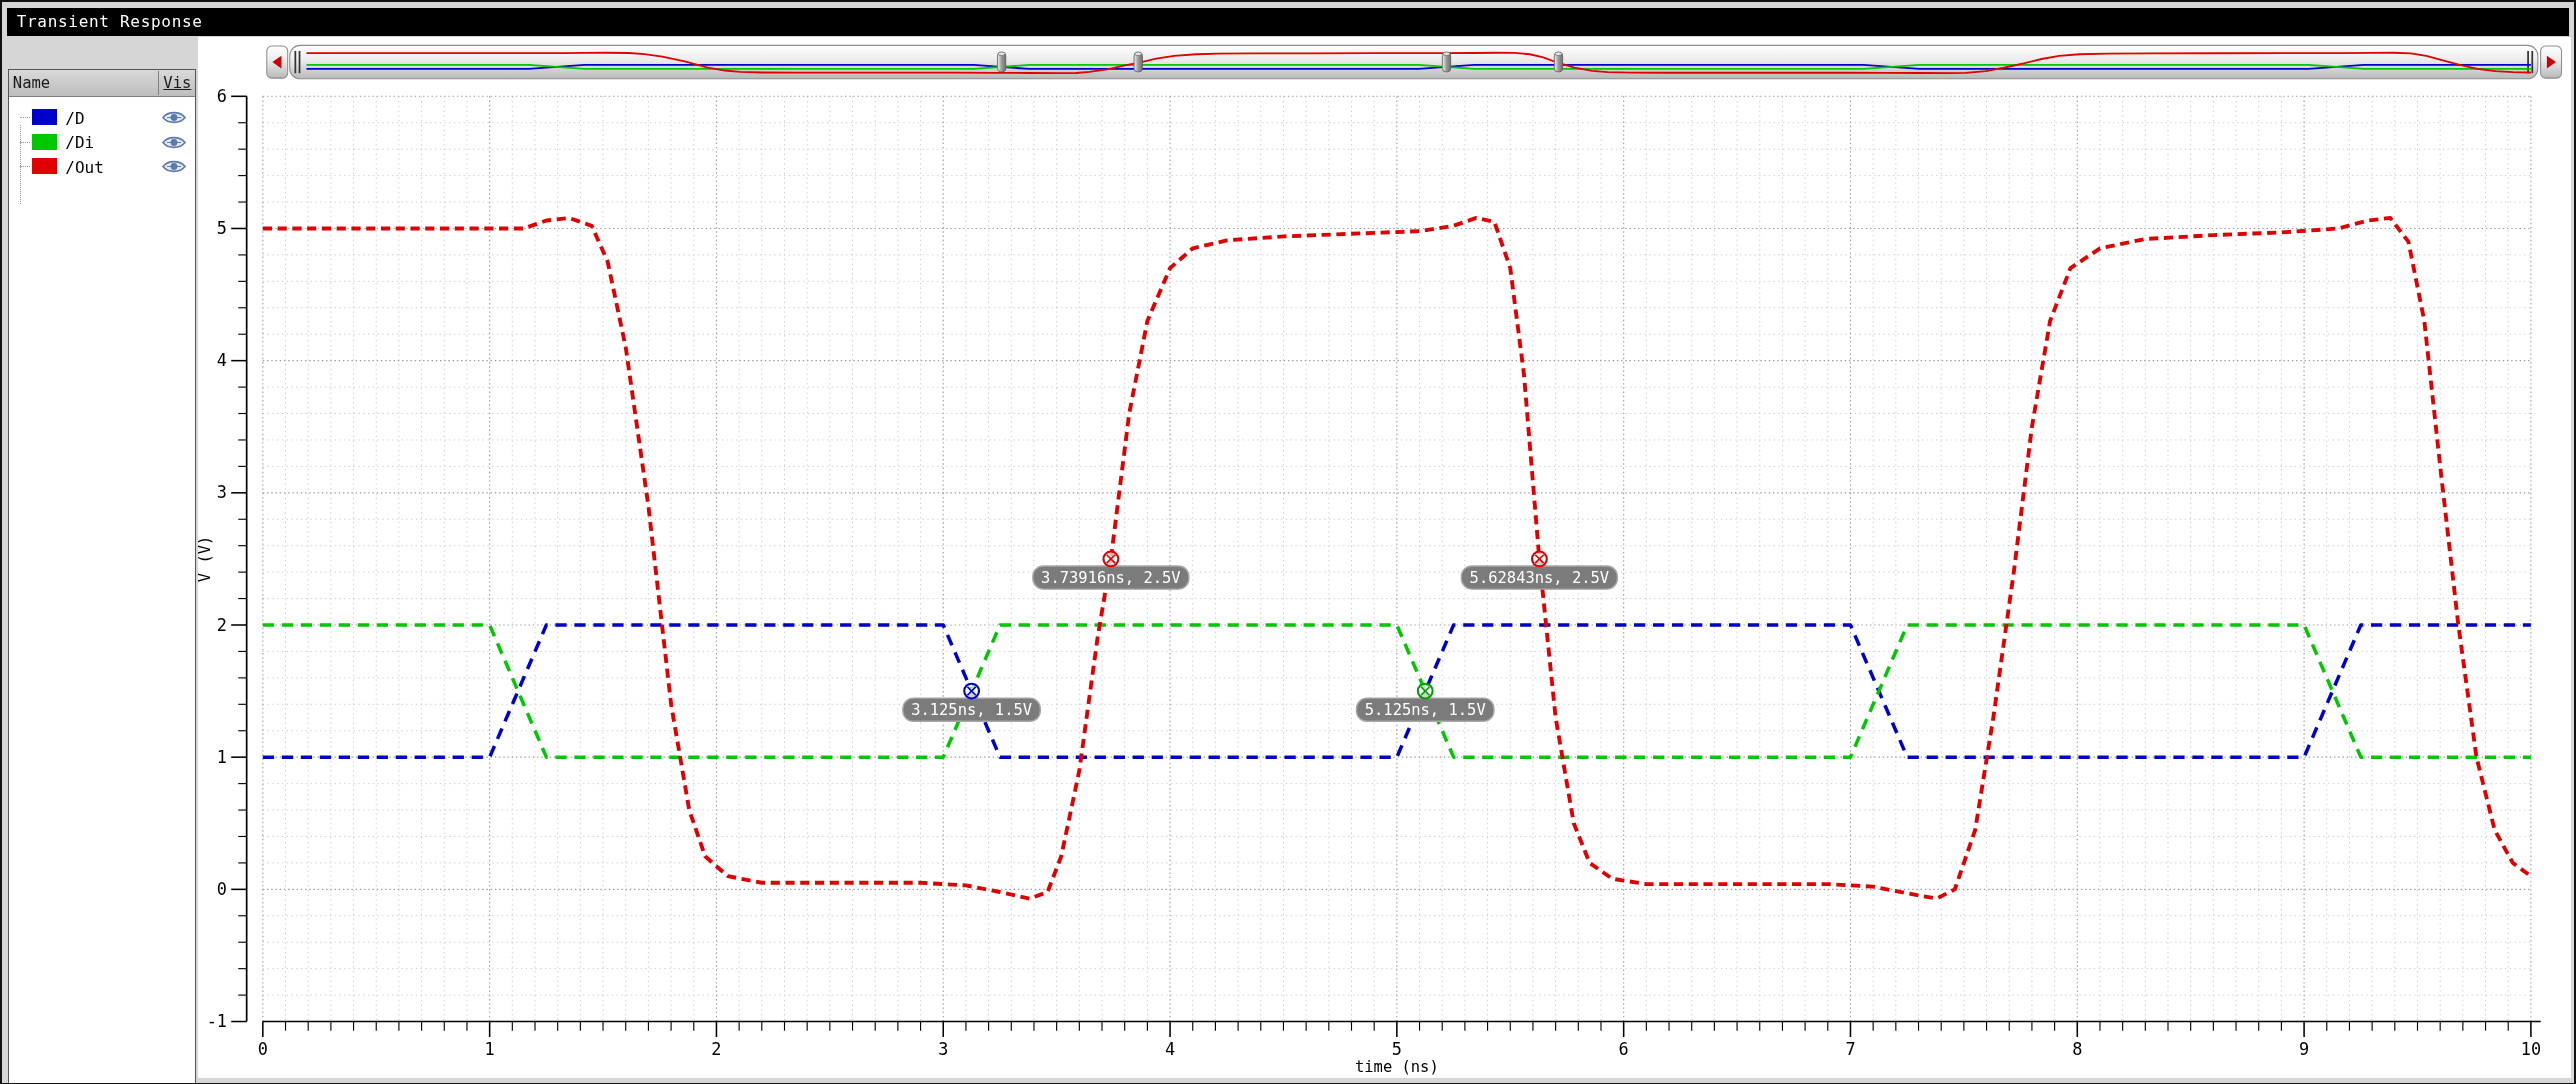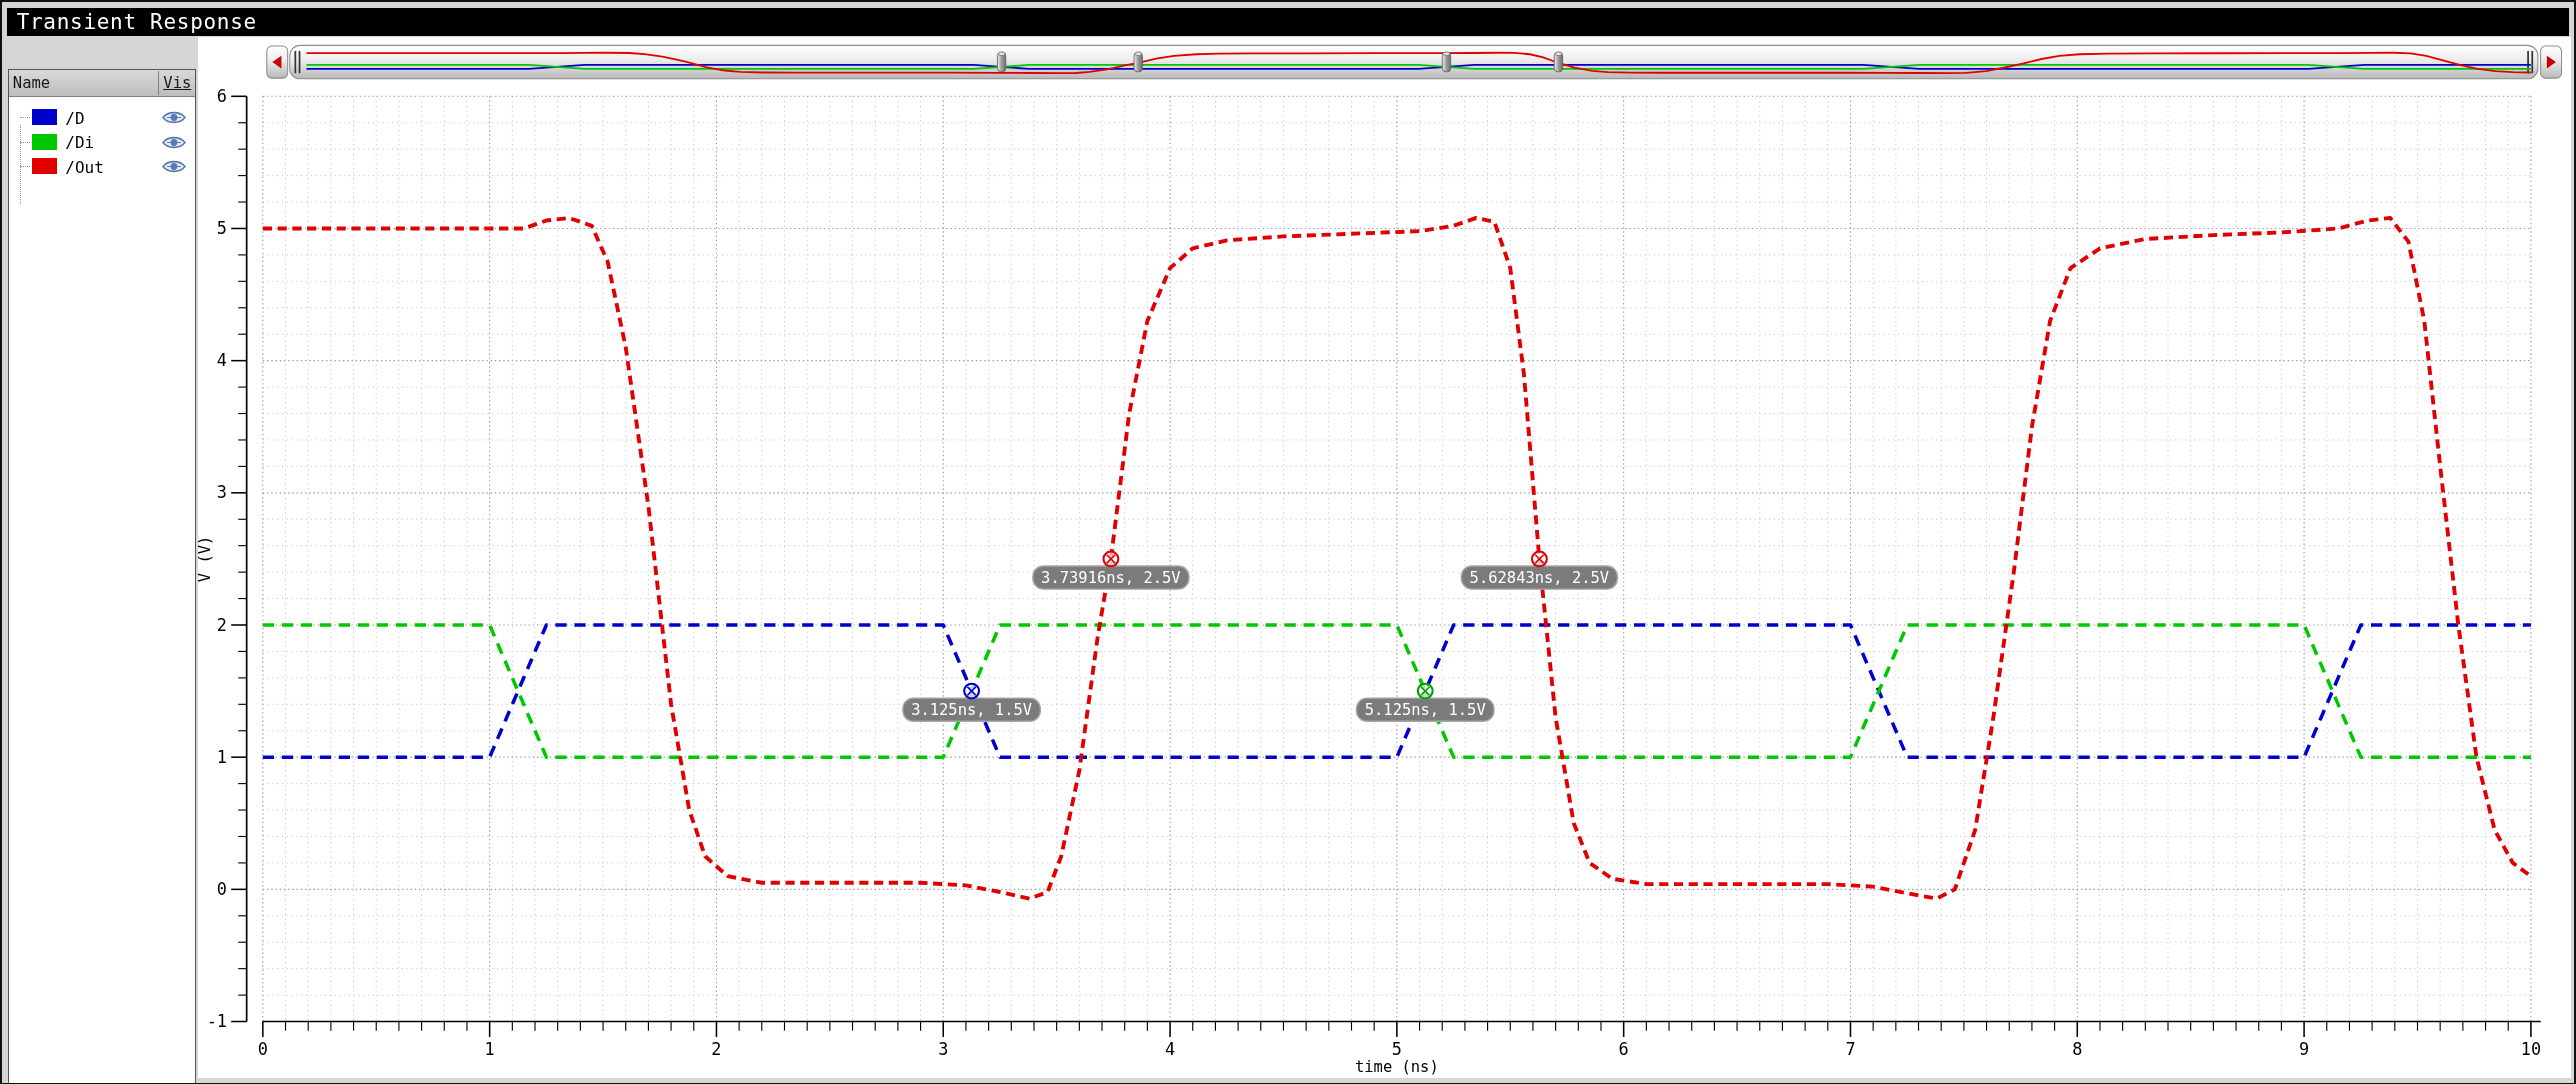--- a/index.html
+++ b/index.html
@@ -7,21 +7,21 @@
   #window{
     position:relative;width:2576px;height:1085px;
     background:#d6d6d6;
     border:2.1px solid #111;outline:0.7px solid #f4f4f4;
     font-family:"DejaVu Sans Mono",monospace;
     overflow:hidden;
   }
   #titlebar{
     position:absolute;left:4.9px;top:5.6px;width:2562px;height:28px;
     background:#000;color:#fff;display:flex;align-items:center;
-    font-size:21px;letter-spacing:0.7px;padding-left:9.8px;
+    font-size:16px;letter-spacing:0.7px;padding-left:9.8px;
   }
   #signal-panel{
     position:absolute;left:6.3px;top:35px;width:188px;height:1043px;
     background:#fff;border:0.7px solid #555;margin-top:32px;
   }
   #panel-header{
     position:absolute;left:0;top:0;width:100%;height:27px;
     background:linear-gradient(#d9d9d9,#bdbdbd);
     border-bottom:0.7px solid #808080;
     color:#1a1a1a;font-size:15.5px;

